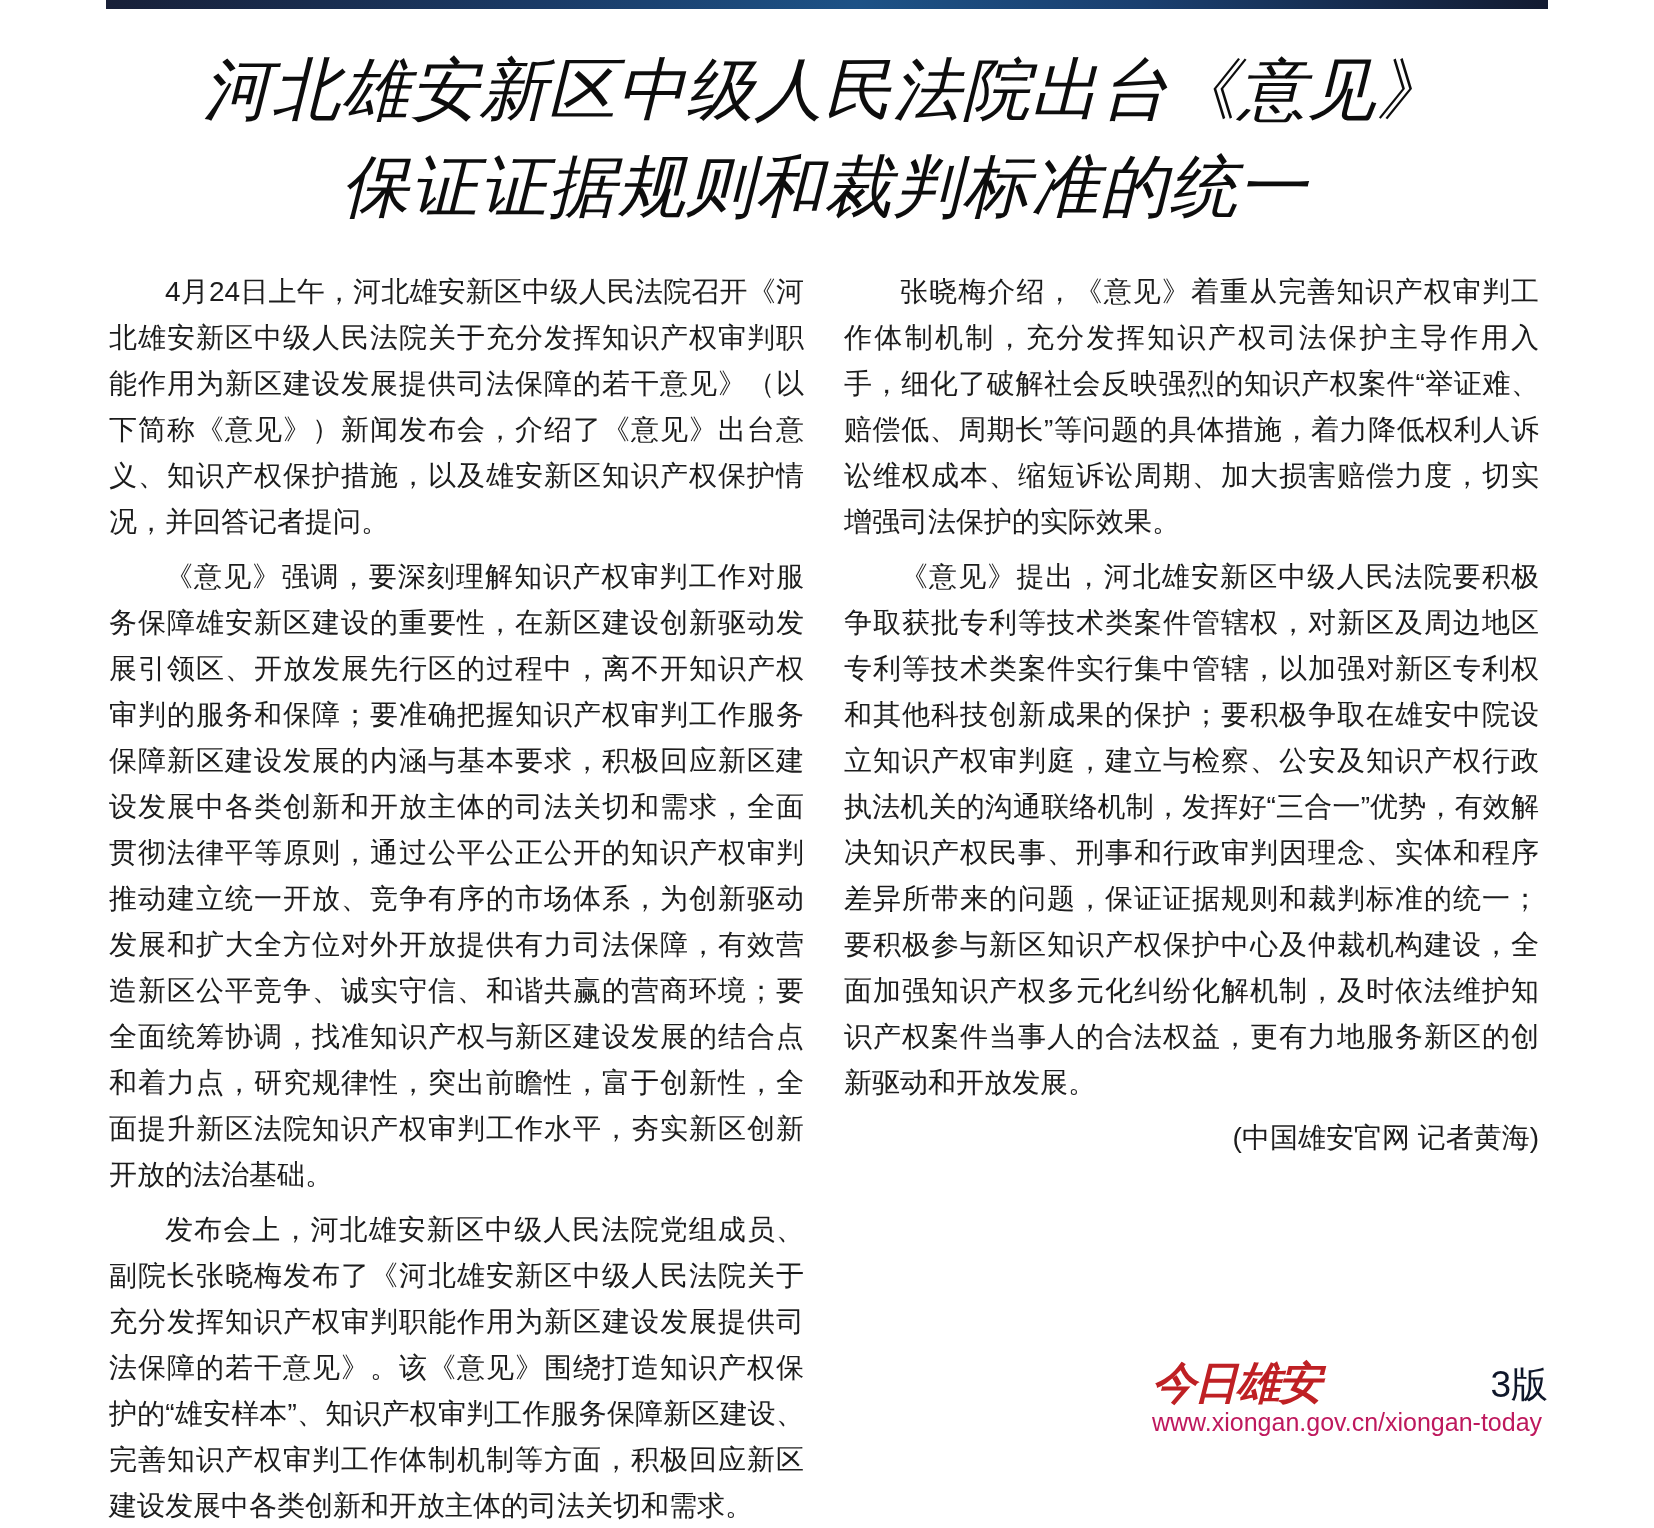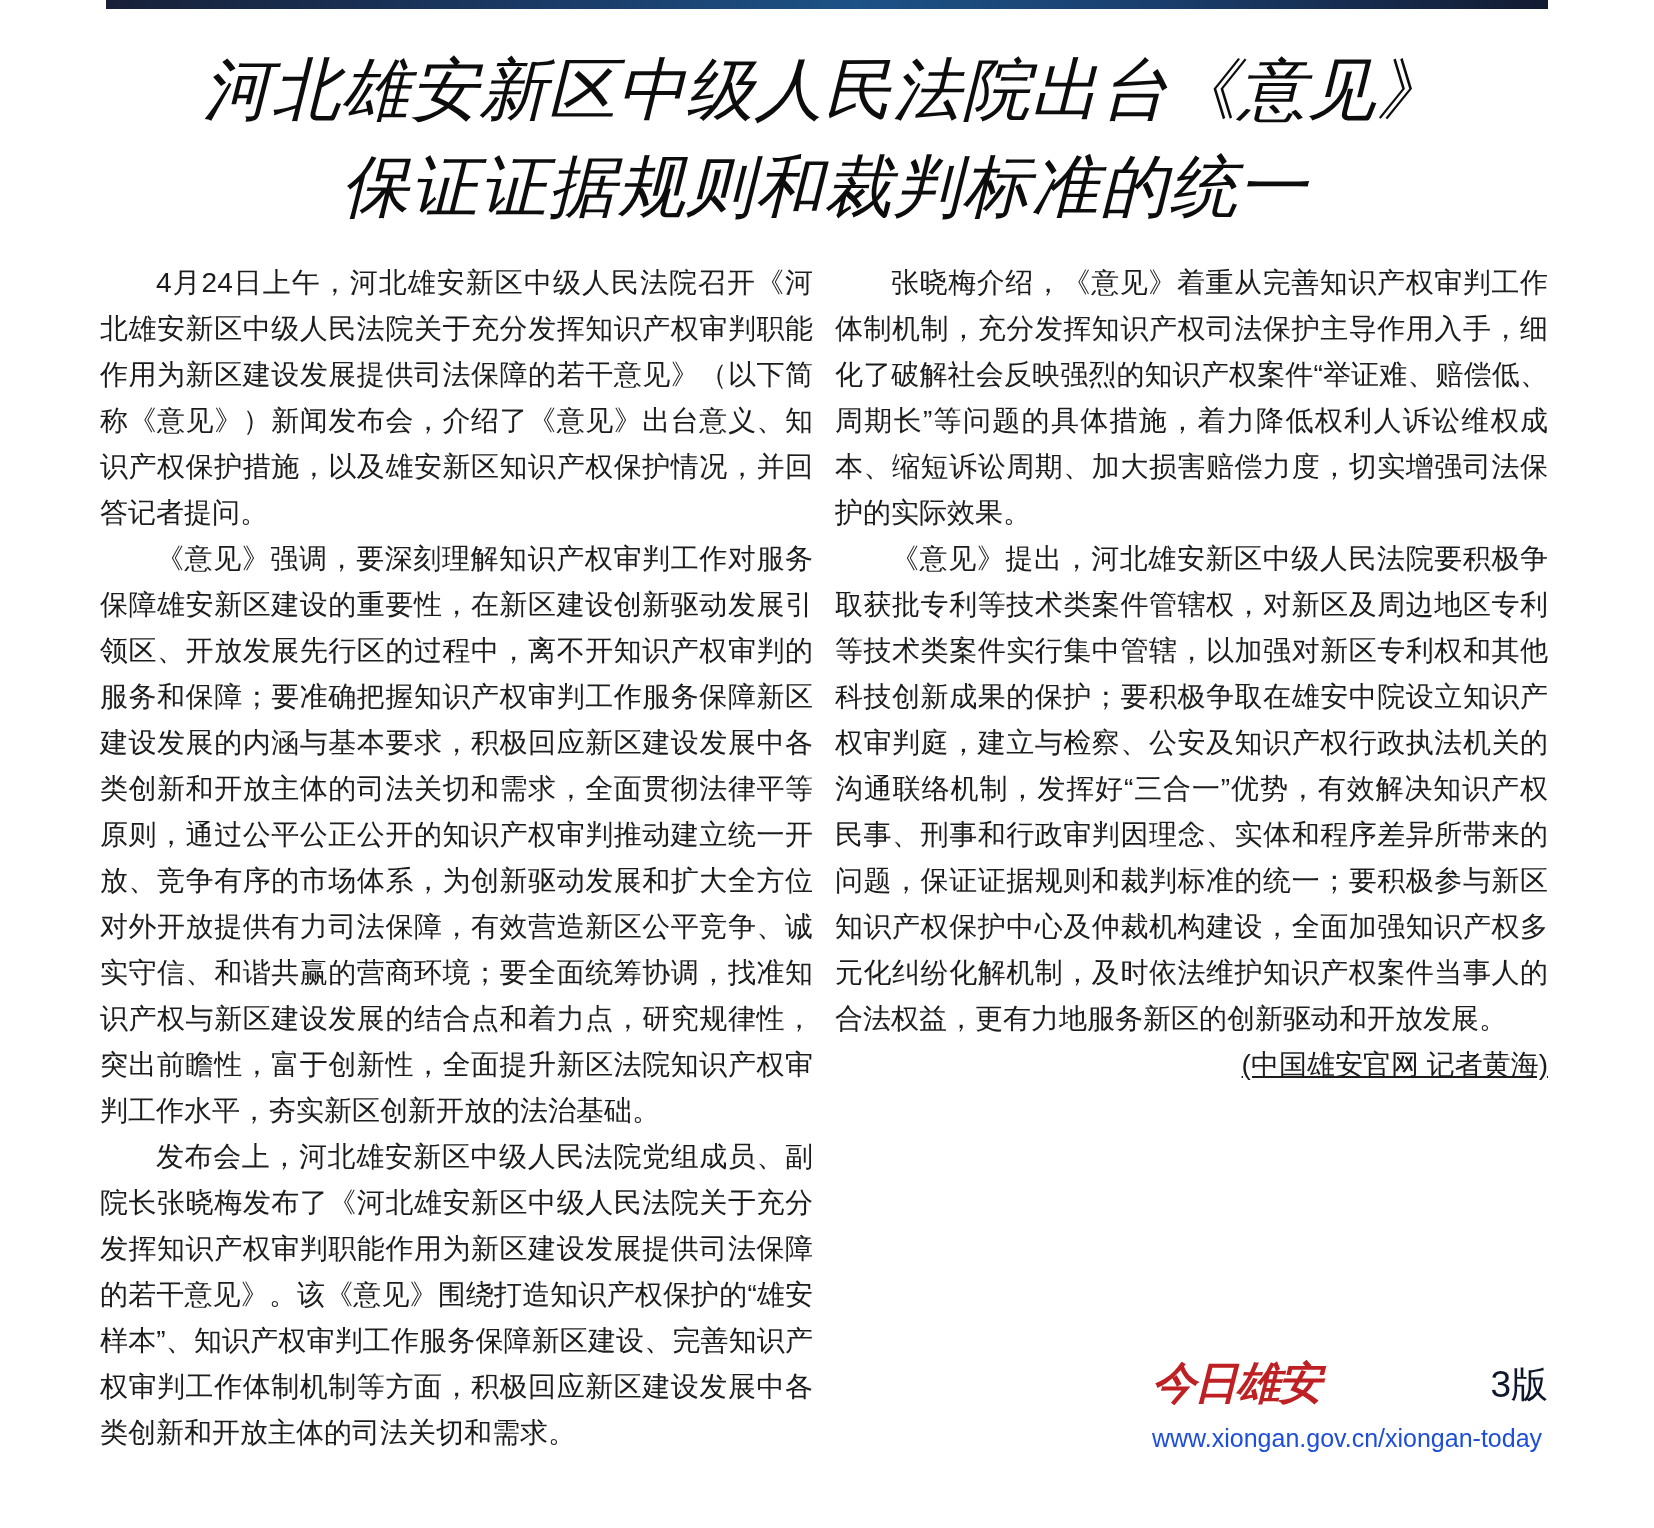--- a/index.html
+++ b/index.html
@@ -49,33 +49,32 @@
     top: 260px;
     width: 1448px;
     display: flex;
     gap: 22px;
   }
   .column {
     width: 713px;
     flex: 0 0 713px;
   }
   .column p {
-    margin: 0;
+    margin: 9px;
     font-size: 28px;
     line-height: 46px;
     color: #1c1c1c;
     text-align: justify;
     text-justify: inter-ideograph;
     text-indent: 2em;
     word-break: break-all;
   }
   .column p.byline {
     text-indent: 0;
     text-align: right;
-    text-decoration: underline;
   }
   .footer {
     position: absolute;
     left: 1152px;
     top: 1362px;
     width: 396px;
   }
   .footer-row {
     display: flex;
     justify-content: space-between;
@@ -89,24 +88,24 @@
     line-height: 44px;
     color: #bf2024;
     letter-spacing: -2px;
   }
   .page-number {
     font-size: 37px;
     line-height: 42px;
     color: #0f172a;
   }
   .footer-url {
-    margin-top: 18px;
+    margin-top: 2px;
     font-size: 25px;
     line-height: 28px;
-    color: #1d4ed8;
+    color: #be185d;
     letter-spacing: 0px;
     white-space: nowrap;
   }
 </style>
 </head>
 <body>
 
 <div class="page">
 
   <div class="top-bar"></div>

